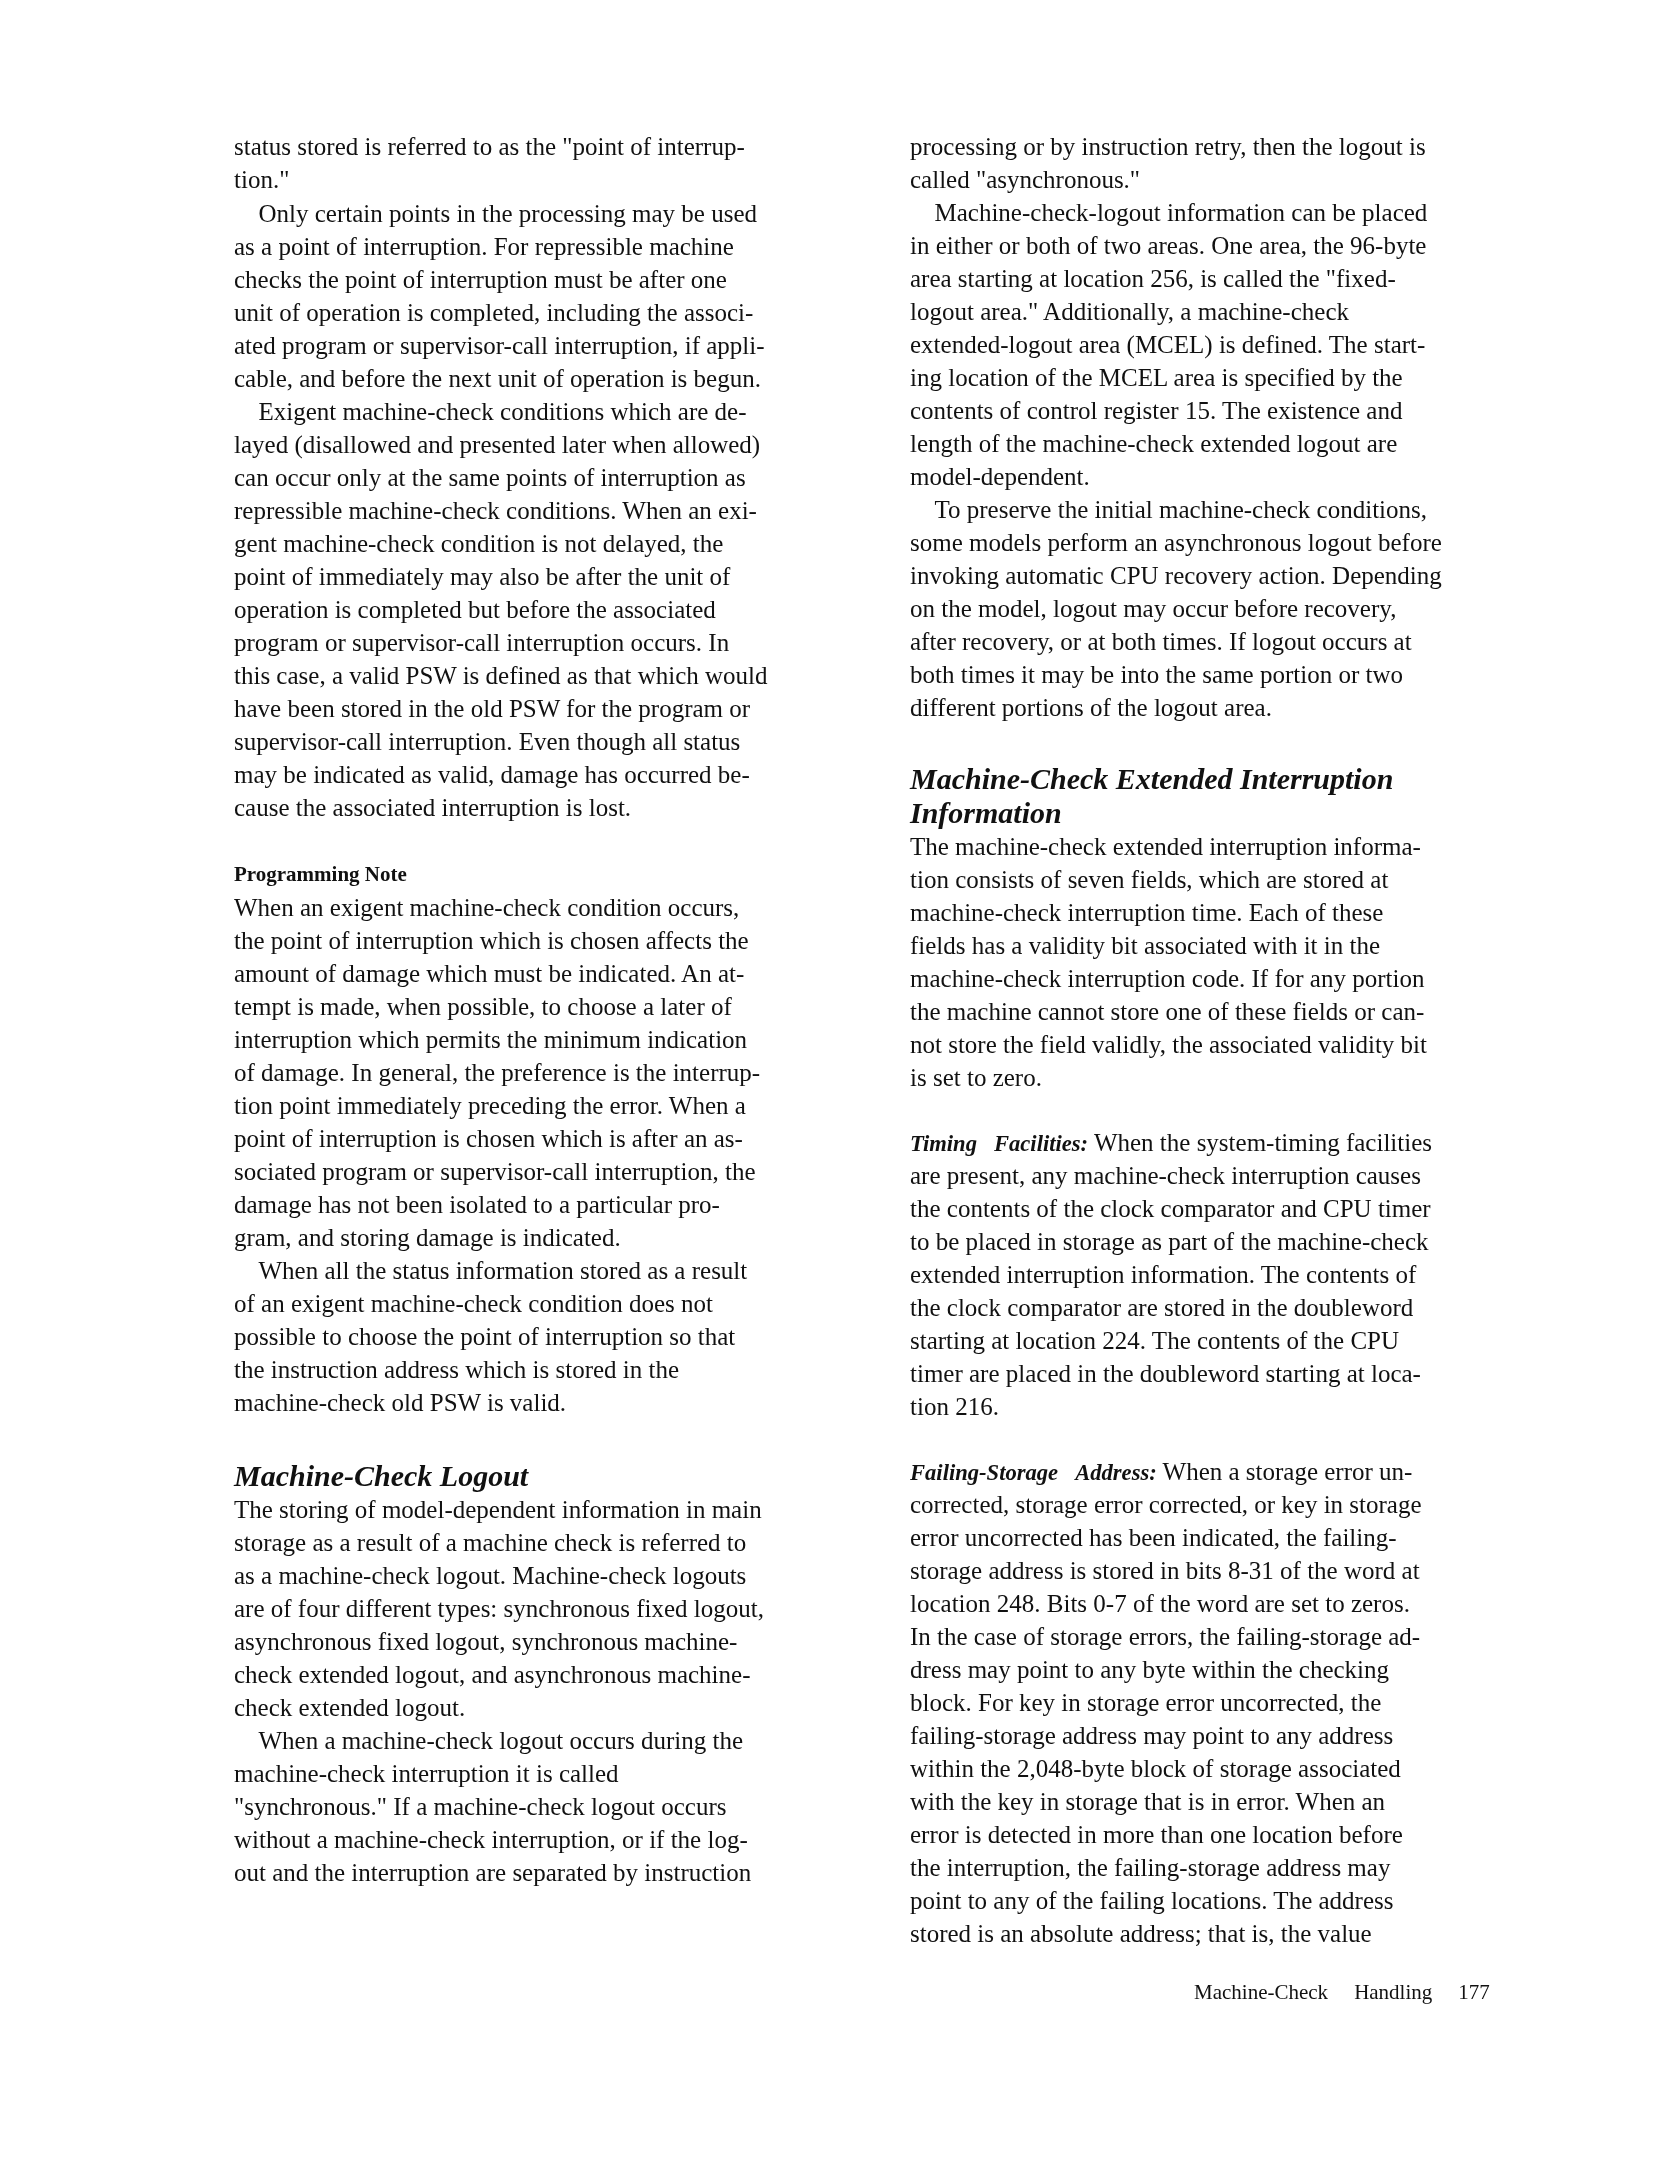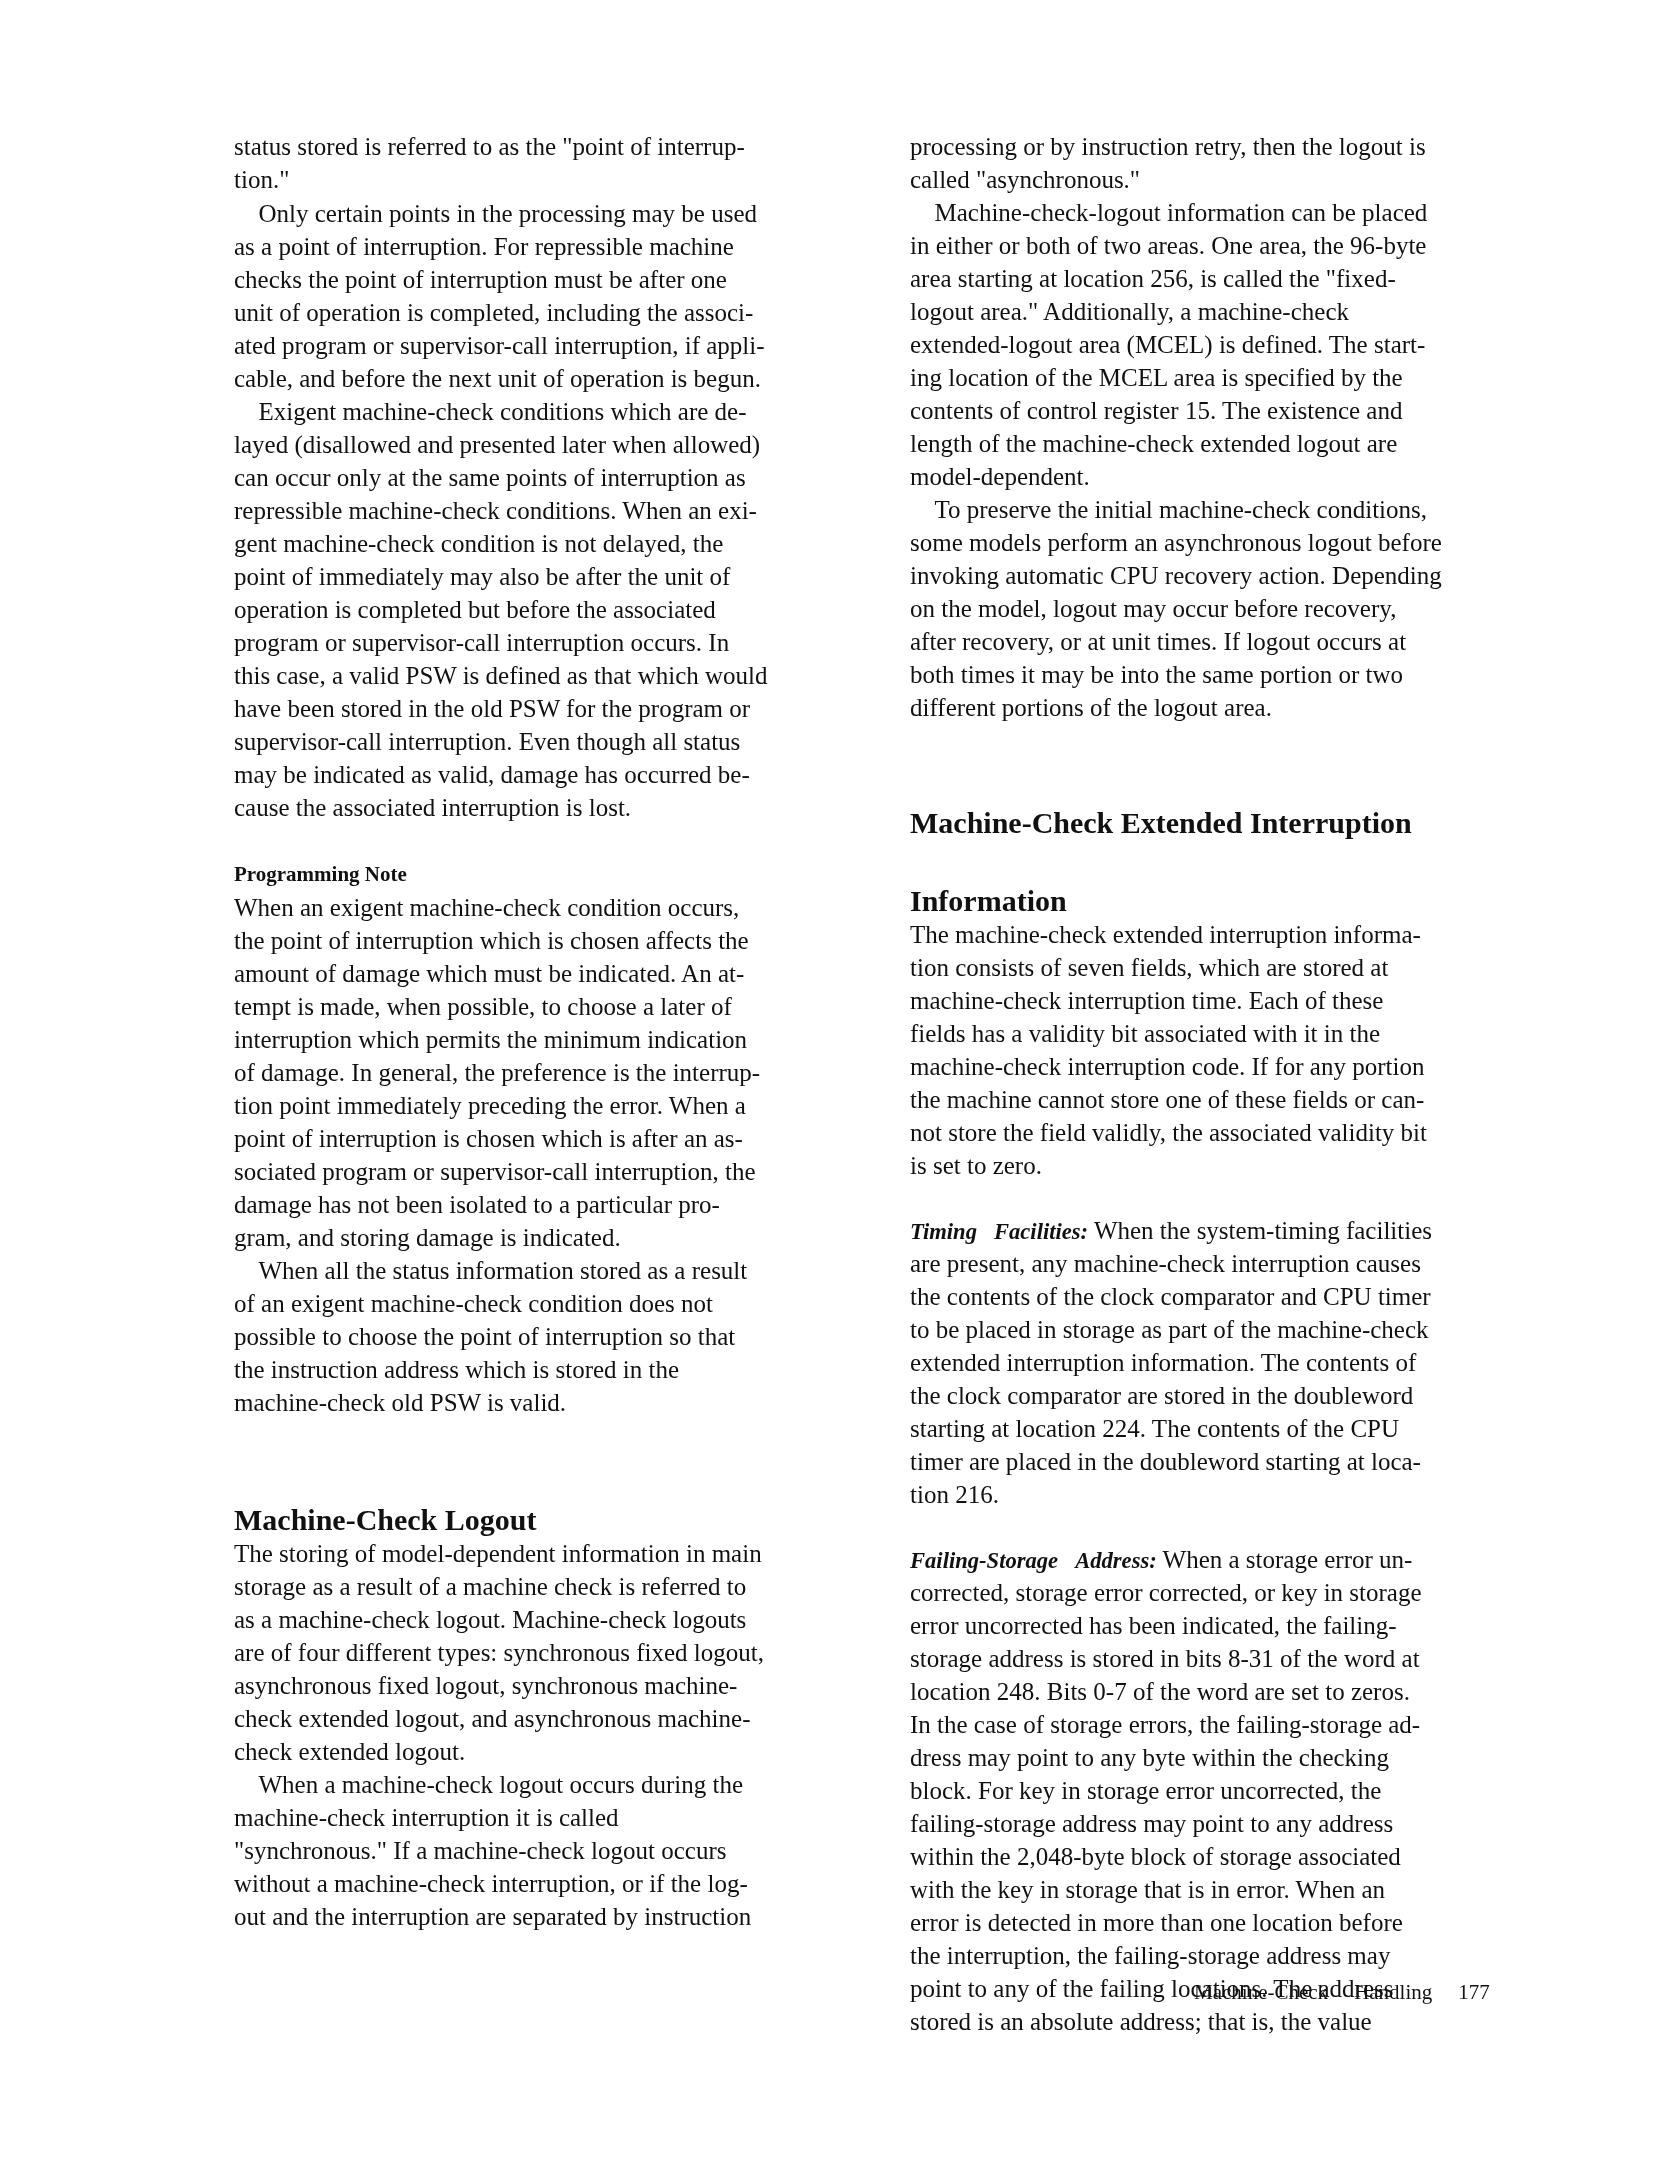--- a/index.html
+++ b/index.html
@@ -31,24 +31,24 @@
       font-size: 25px;
       line-height: 33px;
       white-space: nowrap;
       height: 33px;
     }
     .indent { padding-left: 24.5px; }
     .para { margin-bottom: 0; }
     .heading {
       font-family: "Liberation Serif", "DejaVu Serif", serif;
       font-weight: bold;
+      font-style: italic;
       font-size: 30px;
       line-height: 34px;
       white-space: nowrap;
-      margin-top: 44px;
     }
     .subhead {
       font-weight: bold;
       font-size: 21px;
       line-height: 33px;
       white-space: nowrap;
       height: 33px;
     }
     .runin {
       font-weight: bold;
@@ -169,21 +169,21 @@
       <div class="line">contents of control register 15.  The existence and</div>
       <div class="line">length of the machine-check extended logout are</div>
       <div class="line">model-dependent.</div>
     </div>
 
     <div class="para">
       <div class="line indent">To preserve the initial machine-check conditions,</div>
       <div class="line">some models perform an asynchronous logout before</div>
       <div class="line">invoking automatic CPU recovery action. Depending</div>
       <div class="line">on the model, logout may occur before recovery,</div>
-      <div class="line">after recovery, or at unit times. If logout occurs at</div>
+      <div class="line">after recovery, or at both times. If logout occurs at</div>
       <div class="line">both times it may be into the same portion or two</div>
       <div class="line">different portions of the logout area.</div>
     </div>
 
     <div style="height:38px"></div>
     <div>
       <div class="heading">Machine-Check  Extended Interruption</div>
       <div class="heading">Information</div>
     </div>
 

